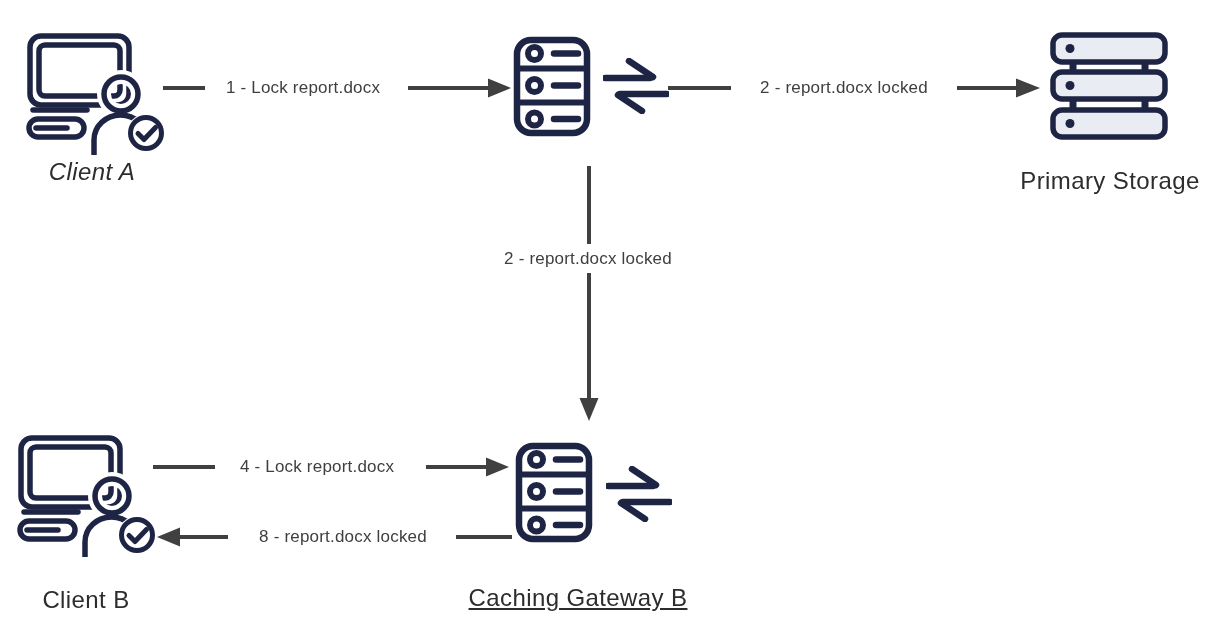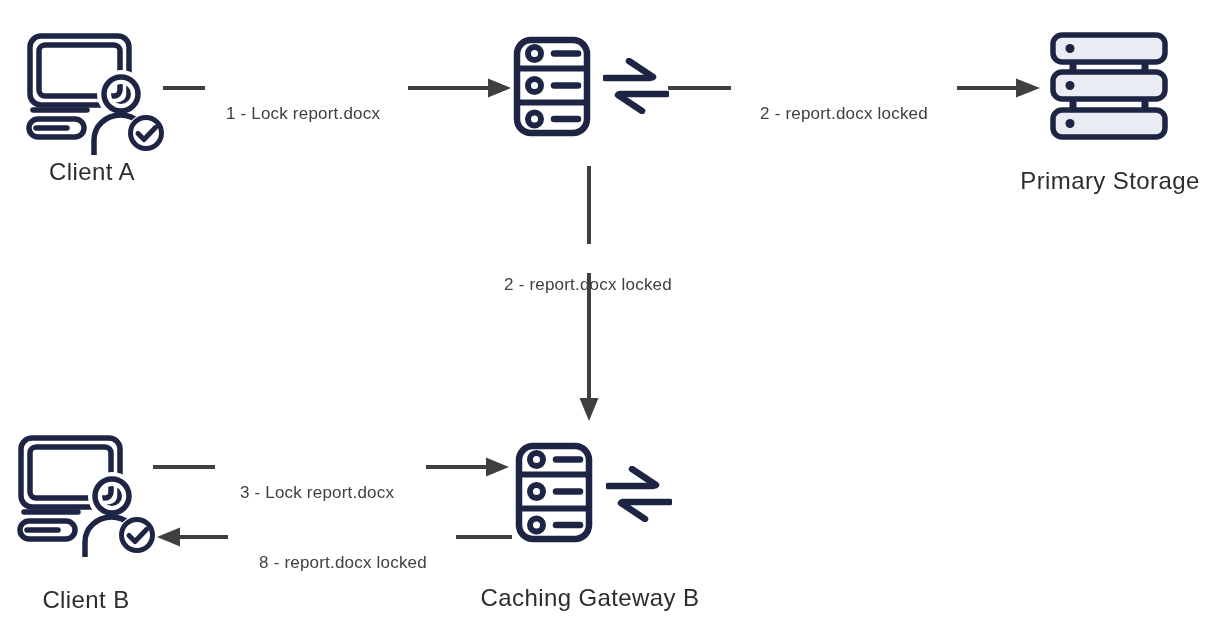--- a/index.html
+++ b/index.html
@@ -23,21 +23,21 @@
   .icon-stroke{stroke:var(--color-icon);fill:none;}
   .halo{stroke:#ffffff;fill:none;}
   .node-label{
     position:absolute;transform:translate(-50%,-50%);
     font-size:24px;letter-spacing:.4px;color:var(--color-node-label);
     white-space:nowrap;
   }
   .edge-label{
     position:absolute;transform:translate(-50%,-50%);
     font-size:17px;letter-spacing:.2px;color:var(--color-edge-label);
-    white-space:nowrap;text-align:center;line-height:28px;margin-top:26px;
+    white-space:nowrap;text-align:center;line-height:28px;
   }
 </style>
 </head>
 <body>
 
 <div class="canvas">
 
   <svg class="edges-overlay" viewBox="0 0 1229 637">
 
     <g>
@@ -88,21 +88,21 @@
         <circle cx="96" cy="64" r="17"></circle>
         <path d="M 69,125 L 69,110 A 26.5,25 0 0 1 122,110 L 122,118"></path>
       </g>
       <g>
         <circle cx="121" cy="103" r="19" fill="#ffffff"></circle>
         <circle cx="121" cy="103" r="15.5" fill="#ffffff" stroke="#1e2544" class="icon-stroke" stroke-width="5"></circle>
         <path d="M 113,103.5 L 119,109.5 L 130.5,97.5" class="icon-stroke" stroke-width="5" stroke-linecap="round" stroke-linejoin="round"></path>
       </g>
     </svg>
   </div>
-  <div class="node-label" style="left:92px;top:172px;">Client A</div>
+  <div class="node-label" style="left:92px;top:172px;font-style:italic;">Client A</div>
 
   <div class="node-icon" style="left:513px;top:36px;width:78px;height:101px;">
     <svg width="78" height="101" viewBox="0 0 78 101">
       <g class="icon-stroke" stroke-width="6.5" stroke-linecap="round">
         <rect x="4" y="4" width="70" height="93" rx="14" fill="#ffffff"></rect>
         <line x1="5" y1="32.5" x2="73" y2="32.5" stroke-width="6" stroke-linecap="butt"></line>
         <line x1="5" y1="66.5" x2="73" y2="66.5" stroke-width="6" stroke-linecap="butt"></line>
         <circle cx="21.5" cy="17.5" r="6.5" stroke-width="6"></circle>
         <circle cx="21.5" cy="49.5" r="6.5" stroke-width="6"></circle>
         <circle cx="21.5" cy="83" r="6.5" stroke-width="6"></circle>
@@ -189,23 +189,23 @@
   <div class="node-icon" style="left:606px;top:466px;width:66px;height:56px;">
     <svg width="66" height="56" viewBox="0 0 66 56">
       <g class="icon-stroke" stroke-width="6.5" stroke-linecap="round">
         <path d="M 2,20 H 47"></path>
         <path d="M 26,3 L 50,19"></path>
         <path d="M 64,36 H 17"></path>
         <path d="M 15,37 L 39,53"></path>
       </g>
     </svg>
   </div>
-  <div class="node-label" style="left:590px;top:598px;">Caching Gateway B</div>
+  <div class="node-label" style="left:578px;top:598px;text-decoration:underline;">Caching Gateway B</div>
 
   <div class="edge-label" style="left:303px;top:88px;">1 - Lock report.docx</div>
   <div class="edge-label" style="left:844px;top:88px;">2 - report.docx locked</div>
   <div class="edge-label" style="left:588px;top:259px;">2 - report.docx locked</div>
-  <div class="edge-label" style="left:317px;top:467px;">3 - Lock report.docx</div>
+  <div class="edge-label" style="left:317px;top:467px;">4 - Lock report.docx</div>
   <div class="edge-label" style="left:343px;top:537px;">
     <div>8 - report.docx locked</div>
   </div>
 
 </div>
 
 </body></html>

